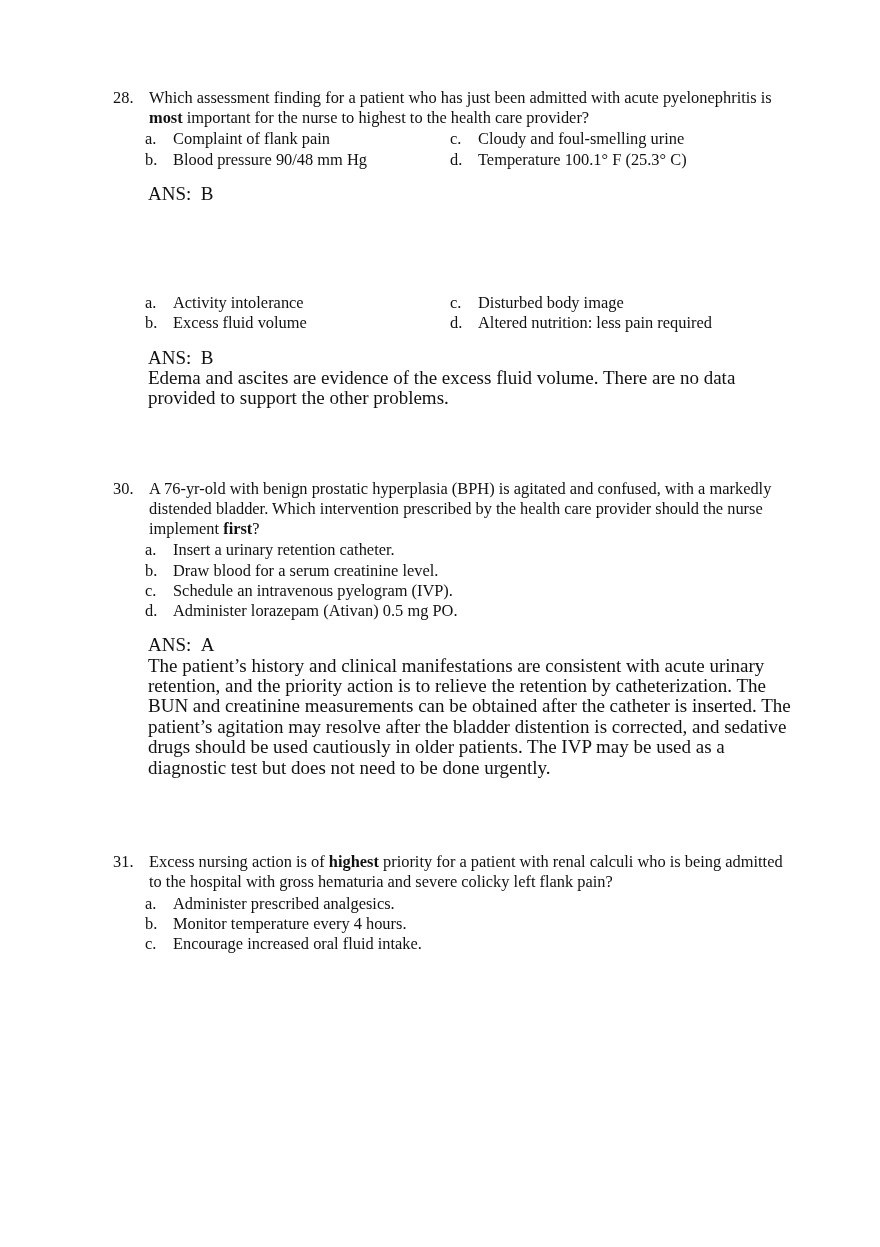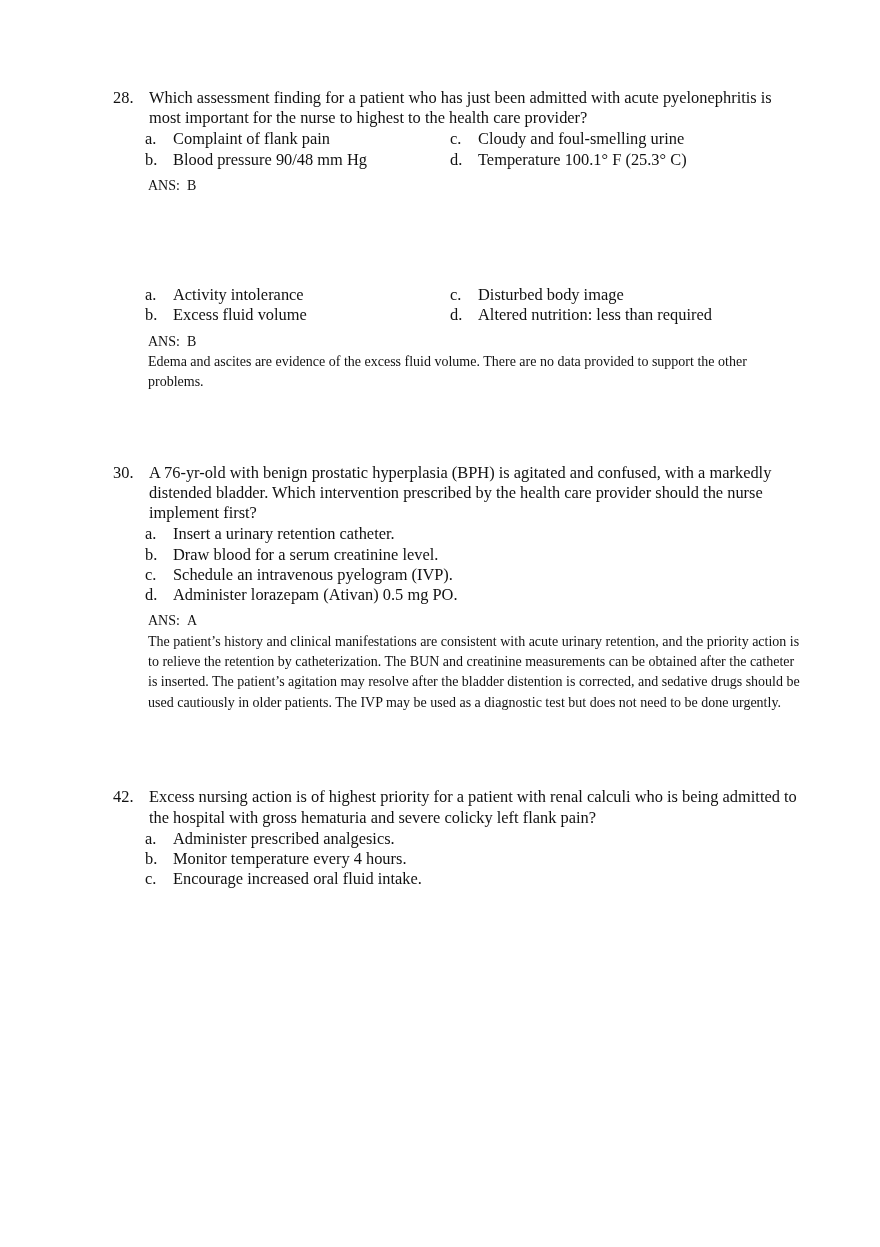--- a/index.html
+++ b/index.html
@@ -34,21 +34,21 @@
   }
   .stem-num {
     width: 36px;
     flex: 0 0 36px;
     text-align: left;
   }
   .stem-text {
     flex: 1 1 auto;
     text-align: left;
   }
-  .stem-text b { font-weight: normal; }
+  .stem-text b { font-weight: bold; }
 
   
   .options-2col {
     display: grid;
     grid-template-columns: 305px 1fr;
     margin-top: 1px;
     margin-left: 32px;
     font-size: 16.4px;
     line-height: 20.2px;
   }
@@ -64,22 +64,22 @@
   }
   .opt-letter {
     width: 28px;
     flex: 0 0 28px;
   }
   .opt-text { flex: 1 1 auto; }
 
   
   .answer-block {
     margin-left: 35px;
-    margin-top: 6px;
-    font-size: 14px;
+    margin-top: 14px;
+    font-size: 19px;
     line-height: 20.4px;
     width: 652px;
   }
   .ans-line { white-space: pre; }
   .rationale { margin-top: 0; text-align: left; }
 
   .gap-28 { height: 88px; }
   .gap-29 { height: 70px; }
   .gap-30 { height: 74px; }
 
@@ -138,21 +138,21 @@
         <div class="opt">
           <span class="opt-letter">c.</span>
           <span class="opt-text">Disturbed body image</span>
         </div>
         <div class="opt">
           <span class="opt-letter">b.</span>
           <span class="opt-text">Excess fluid volume</span>
         </div>
         <div class="opt">
           <span class="opt-letter">d.</span>
-          <span class="opt-text">Altered nutrition: less than required</span>
+          <span class="opt-text">Altered nutrition: less pain required</span>
         </div>
       </div>
       <div class="answer-block">
         <div class="ans-line"><span>ANS:</span>&nbsp;&nbsp;<span>B</span></div>
         <div class="rationale">Edema and ascites are evidence of the excess fluid volume. There are no data provided to support the other problems.</div>
       </div>
     </div>
 
     <div class="gap-29"></div>
 
@@ -182,21 +182,21 @@
       <div class="answer-block">
         <div class="ans-line"><span>ANS:</span>&nbsp;&nbsp;<span>A</span></div>
         <div class="rationale">The patient’s history and clinical manifestations are consistent with acute urinary retention, and the priority action is to relieve the retention by catheterization. The BUN and creatinine measurements can be obtained after the catheter is inserted. The patient’s agitation may resolve after the bladder distention is corrected, and sedative drugs should be used cautiously in older patients. The IVP may be used as a diagnostic test but does not need to be done urgently.</div>
       </div>
     </div>
 
     <div class="gap-30"></div>
 
     <div class="question-block">
       <div class="stem">
-        <span class="stem-num">42.</span>
+        <span class="stem-num">31.</span>
         <span class="stem-text"><span>Excess nursing action is of </span><b>highest</b><span> priority for a patient with renal calculi who is being admitted to the hospital with gross hematuria and severe colicky left flank pain?</span></span>
       </div>
       <div class="options-1col">
         <div class="opt">
           <span class="opt-letter">a.</span>
           <span class="opt-text">Administer prescribed analgesics.</span>
         </div>
         <div class="opt">
           <span class="opt-letter">b.</span>
           <span class="opt-text">Monitor temperature every 4 hours.</span>

